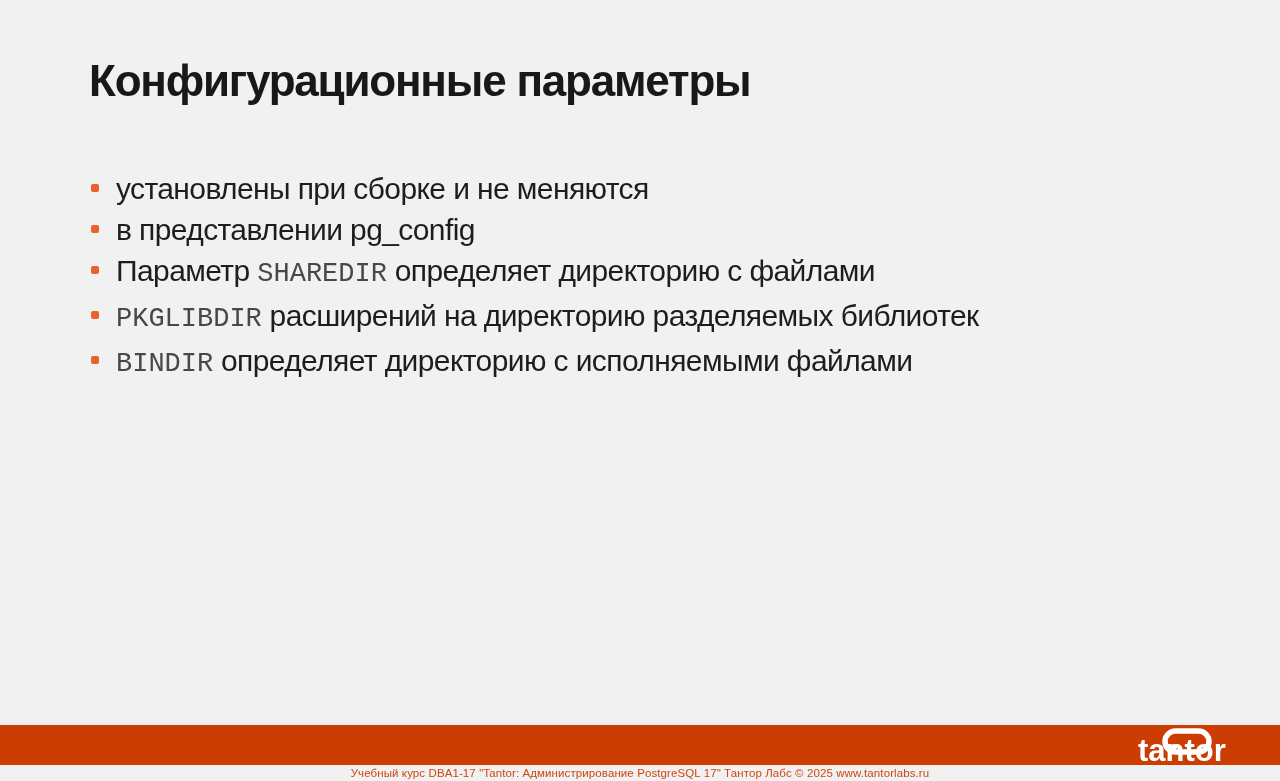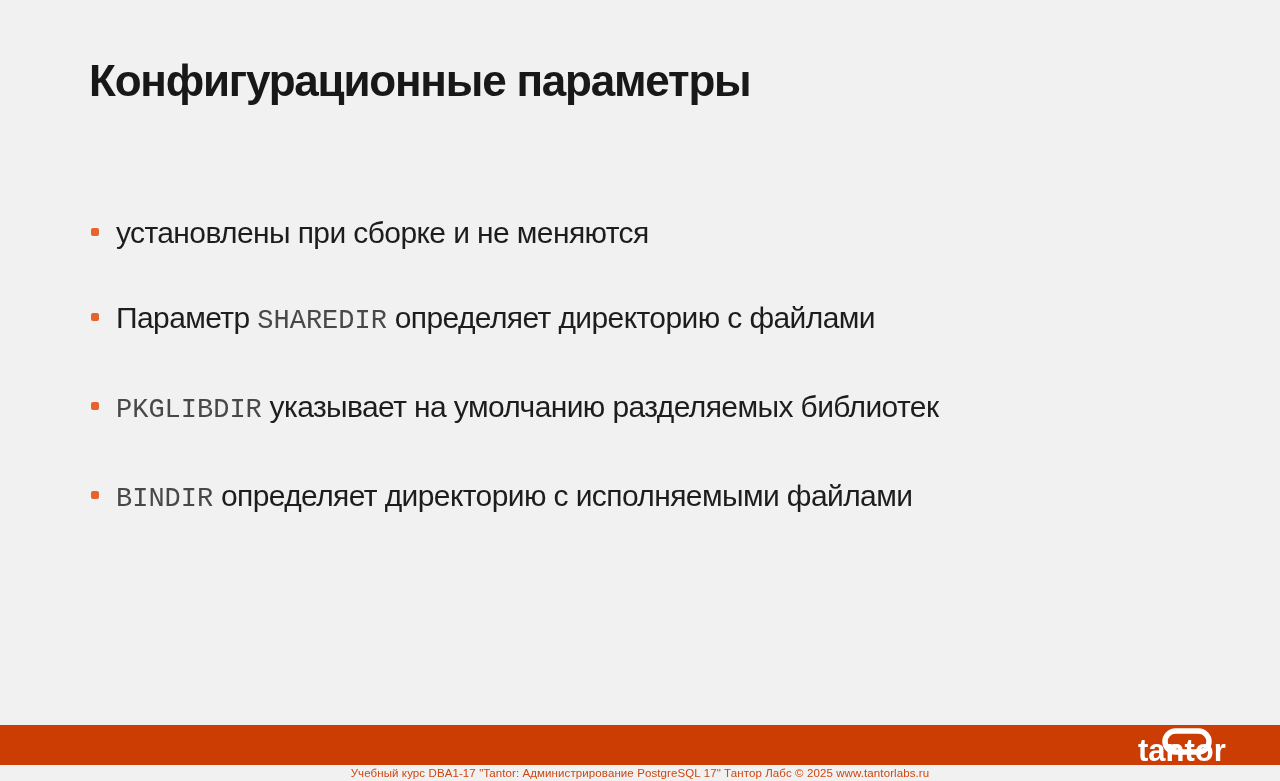--- a/index.html
+++ b/index.html
@@ -25,21 +25,20 @@
   .bullets{
     position:absolute;left:90px;top:168px;width:1110px;
     list-style:none;
   }
   .bullets li{
     position:relative;
     padding-left:26px;
     font-size:30px;line-height:41px;
     color:var(--body);
     letter-spacing:-0.6px;
-    margin-top:44px;
   }
   .bullets li::before{
     content:"";
     position:absolute;left:1px;top:16px;
     width:8px;height:8px;border-radius:2px;
     background:var(--accent);
   }
   .bullets .code{
     font-family:"Liberation Mono","DejaVu Sans Mono",monospace;
     font-size:27px;color:var(--code);letter-spacing:0;
@@ -68,22 +67,23 @@
 </style>
 </head>
 <body>
 
 <div class="slide">
 
   <h1 class="title">Конфигурационные параметры</h1>
 
   <ul class="bullets">
       <li><span class="text">установлены при сборке и не меняются</span></li>
+      <li><span class="text">в представлении pg_config</span></li>
       <li><span class="text">Параметр </span><span class="code">SHAREDIR</span><span class="text"> определяет директорию с файлами</span><br></li>
-      <li><span class="code">PKGLIBDIR</span><span class="text"> указывает на умолчанию разделяемых библиотек</span><br></li>
+      <li><span class="code">PKGLIBDIR</span><span class="text"> расширений на директорию разделяемых библиотек</span><br></li>
       <li><span class="code">BINDIR</span><span class="text"> определяет директорию с исполняемыми файлами</span></li>
     </ul>
 
   <div class="footer-band">
     <svg class="logo" viewBox="0 0 116 36" aria-hidden="true">
       <text x="0" y="33" font-family="Liberation Sans, DejaVu Sans, sans-serif" font-size="31" font-weight="700" fill="#ffffff" letter-spacing="0">tantor</text>
       <rect x="27" y="3" width="44" height="21" rx="10.5" fill="none" stroke="#ffffff" stroke-width="5.5"></rect>
       <circle cx="36" cy="19" r="3" fill="#ffffff"></circle>
     </svg>
   </div>

